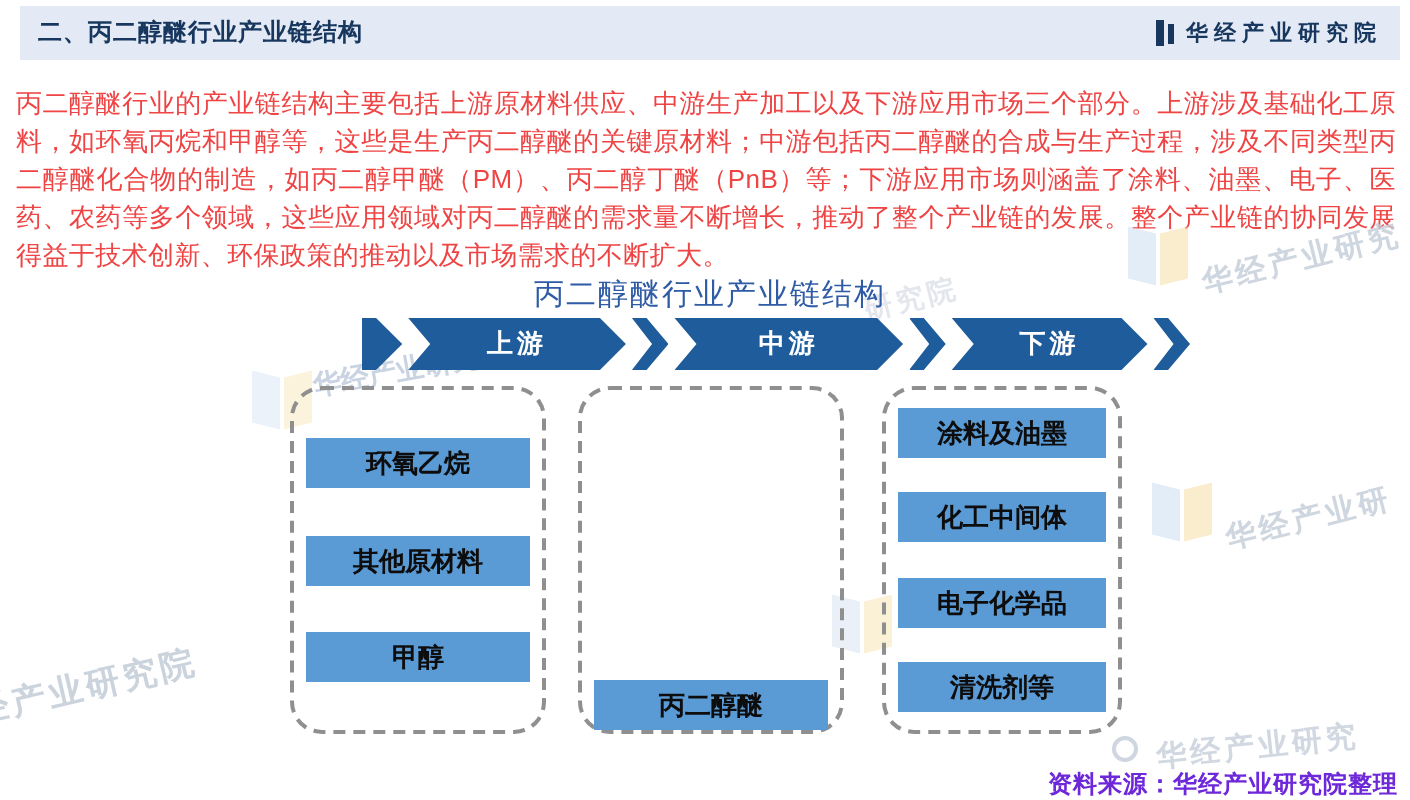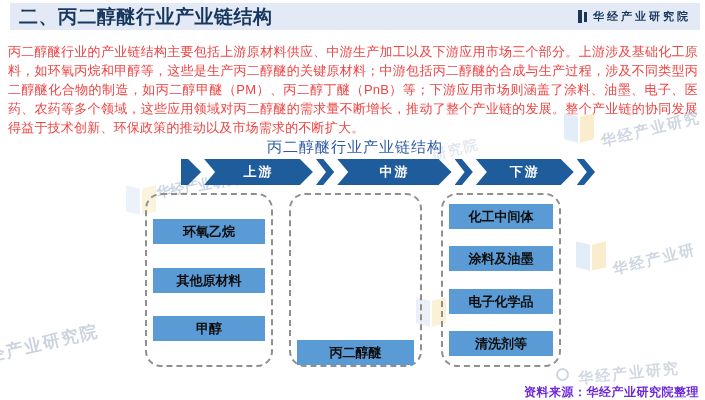--- a/index.html
+++ b/index.html
@@ -4,21 +4,21 @@
 <style>
   * { margin:0; padding:0; box-sizing:border-box; }
   html,body { width:705px; height:400px; }
   body { font-family:"Liberation Sans","DejaVu Sans",sans-serif; background:#ffffff; }
   .page { position:relative; width:705px; height:400px; background:#fff; overflow:hidden; }
 
   
   .header-band { position:absolute; left:10px; top:3px; width:690px; height:27px;
     background:#e4eaf5; display:flex; align-items:center; justify-content:space-between;
     padding:0 9px; }
-  .page-title { color:#17375e; font-size:19px; font-weight:bold; letter-spacing:0.5px; }
+  .page-title { color:#17375e; font-size:12px; font-weight:bold; letter-spacing:0.5px; }
   .brand { display:flex; align-items:center; color:#17375e; }
   .brand .bar1 { display:inline-block; width:4px; height:13px; background:#17375e; margin-right:2px; }
   .brand .bar2 { display:inline-block; width:3px; height:10px; background:#17375e; margin-right:6px; }
   .brand-text { font-size:11px; font-weight:bold; letter-spacing:3px; }
 
   
   .intro { position:absolute; left:8px; top:42px; width:690px; font-size:13px;
     line-height:19px; color:#ef4444; text-align:justify; letter-spacing:0.2px; }
 
   
@@ -126,21 +126,21 @@
     <div class="node">环氧乙烷</div>
     <div class="node">其他原材料</div>
     <div class="node">甲醇</div>
   </div>
 
   <div class="chain-box c-mid">
     <div class="node">丙二醇醚</div>
   </div>
 
   <div class="chain-box c-right">
+    <div class="node">涂料及油墨</div>
     <div class="node">化工中间体</div>
-    <div class="node">涂料及油墨</div>
     <div class="node">电子化学品</div>
     <div class="node">清洗剂等</div>
   </div>
 
   <div class="source">资料来源：华经产业研究院整理</div>
 
 </div>
 
 </body></html>

